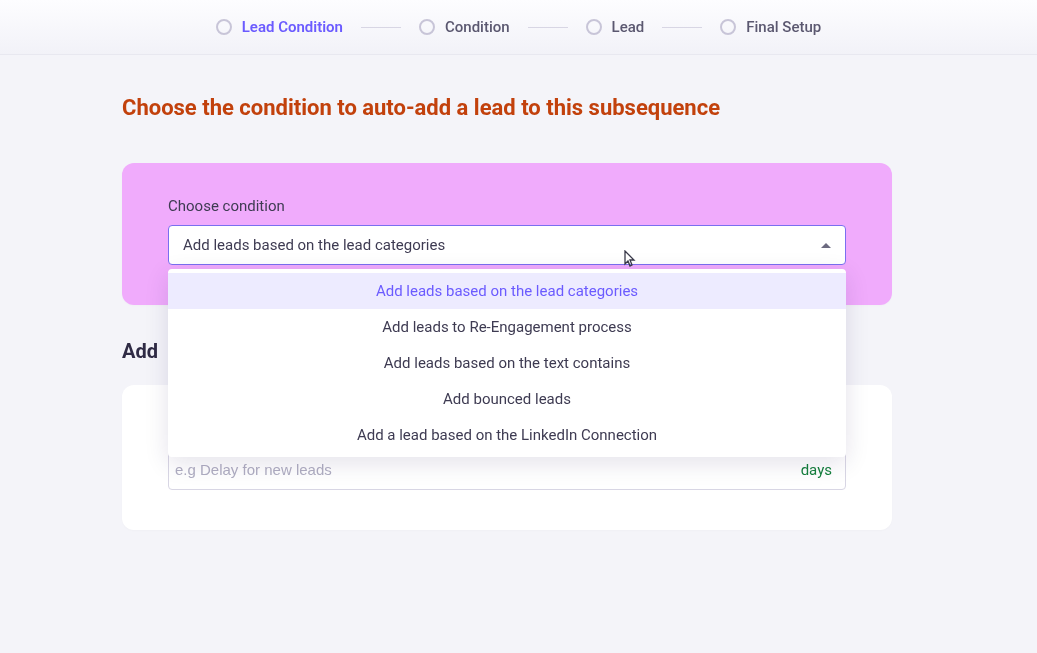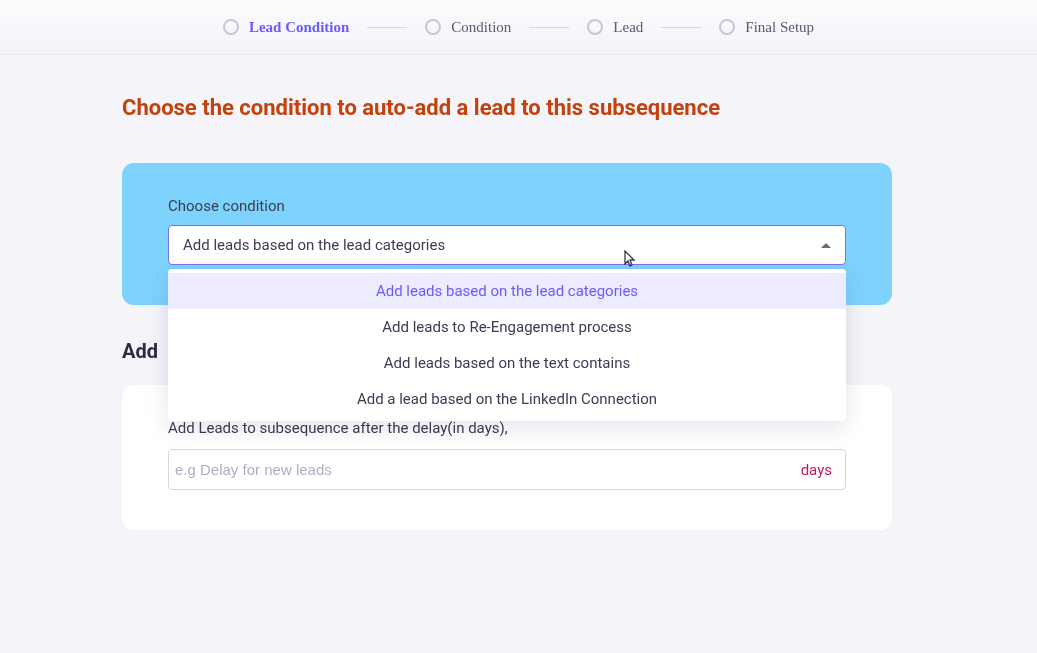--- a/index.html
+++ b/index.html
@@ -19,21 +19,20 @@
     height: 55px;
     display: flex;
     align-items: center;
     justify-content: center;
     border-bottom: 1px solid #e8e8f0;
   }
   .stepper-inner {
     display: flex;
     align-items: center;
     gap: 18px;
-    font-family: Liberation Serif, serif;
   }
   .step {
     display: flex;
     align-items: center;
     gap: 10px;
     cursor: pointer;
   }
   .step-circle {
     width: 16px;
     height: 16px;
@@ -60,21 +59,21 @@
     max-width: 770px;
     margin: 0 0 0 122px;
   }
   .page-title {
     font-size: 22px;
     font-weight: 700;
     color: #c2410c;
     margin-bottom: 43px;
   }
   .card {
-    background: #7dd3fc;
+    background: #f0abfc;
     border-radius: 12px;
     padding: 34px 46px 40px 46px;
     margin-bottom: 34px;
     box-shadow: 0 1px 2px rgba(0,0,0,0.02);
   }
   .field-label {
     font-size: 15px;
     color: #3e3b52;
     margin-bottom: 10px;
     display: block;
@@ -156,21 +155,21 @@
   }
   .delay-input::placeholder {
     color: #b0aec2;
   }
   .delay-suffix {
     position: absolute;
     right: 14px;
     top: 50%;
     transform: translateY(-50%);
     font-size: 15px;
-    color: #be185d;
+    color: #15803d;
   }
   .cursor {
     position: absolute;
     left: 452px;
     top: 25px;
     width: 16px;
     height: 18px;
     pointer-events: none;
   }
   .cursor svg {
@@ -217,20 +216,21 @@
       </div>
       <div class="cursor">
         <svg viewBox="0 0 16 18">
             <path d="M5 1 L5 14 L8 11 L10 16 L12 15 L10 10 L14 10 Z" fill="none" stroke="#3a3a4a" stroke-width="1.3"></path>
           </svg>
       </div>
       <div class="dropdown">
         <div class="dropdown-item highlighted">Add leads based on the lead categories</div>
         <div class="dropdown-item">Add leads to Re-Engagement process</div>
         <div class="dropdown-item">Add leads based on the text contains</div>
+        <div class="dropdown-item">Add bounced leads</div>
         <div class="dropdown-item">Add a lead based on the LinkedIn Connection</div>
       </div>
     </div>
   </div>
 
   <h2 class="section-title">Add</h2>
 
   <div class="delay-card">
     <label class="delay-label">Add Leads to subsequence after the delay(in days),</label>
     <div class="delay-input-wrap">

